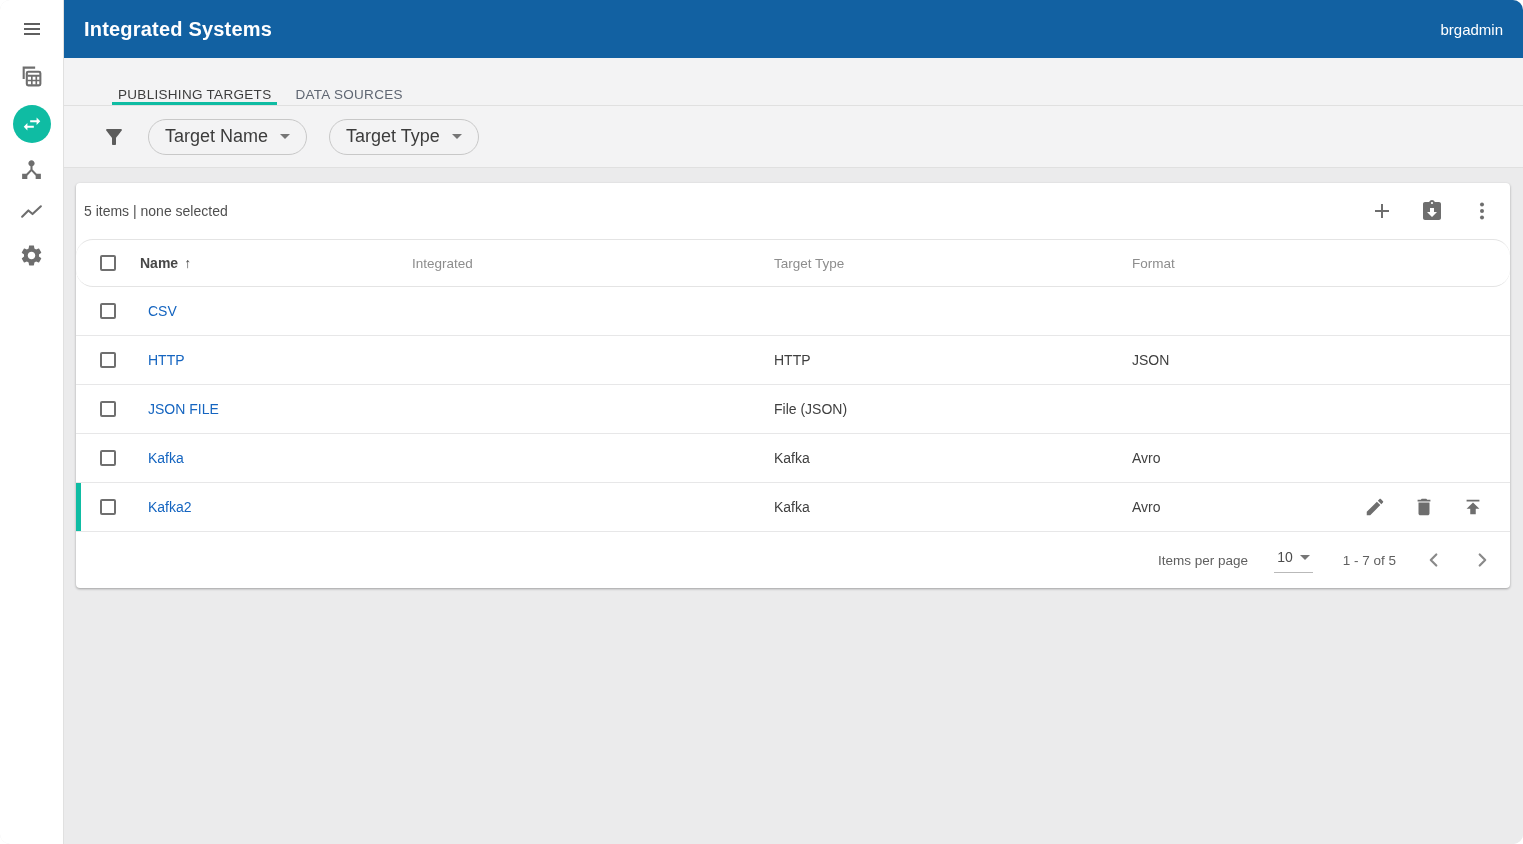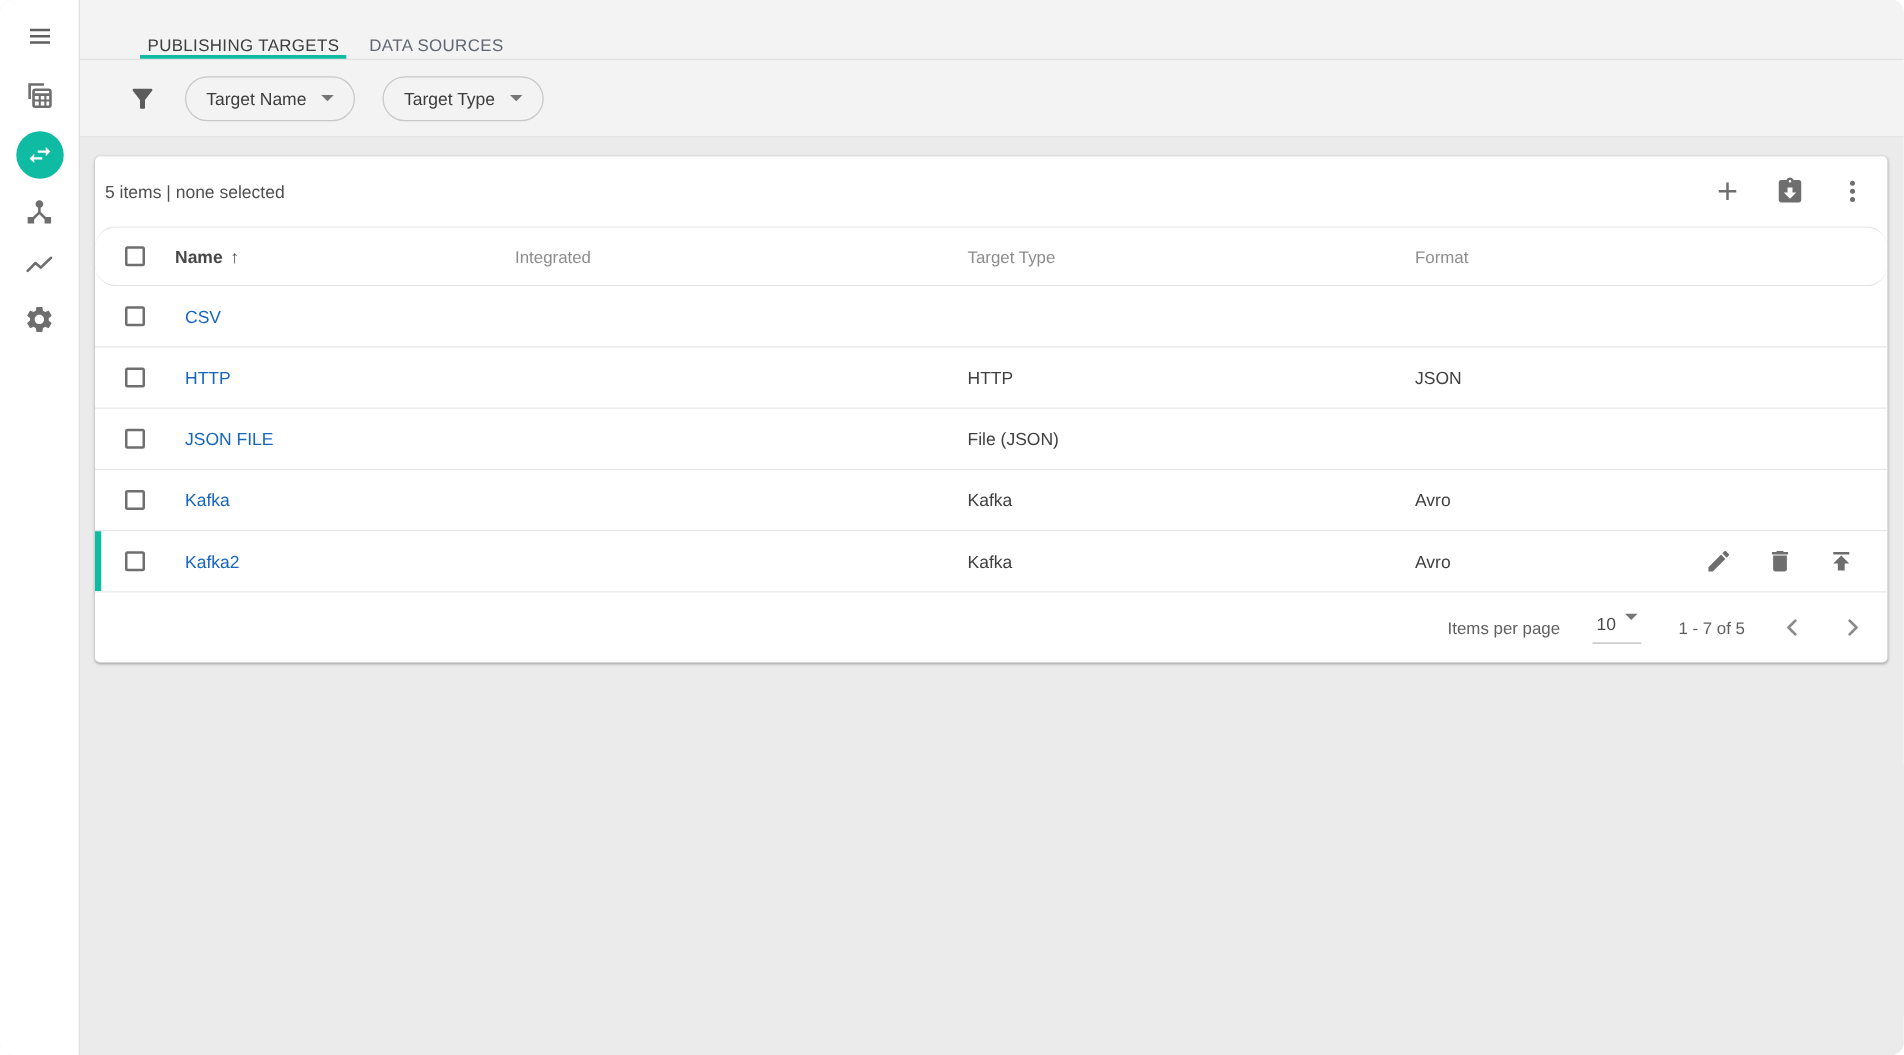--- a/index.html
+++ b/index.html
@@ -32,21 +32,21 @@
 
   .appbar{height:58px;background:var(--blue);display:flex;align-items:center;padding:0 20px;flex-shrink:0;}
   .appbar .title{color:#fff;font-size:20px;font-weight:700;letter-spacing:.2px;}
   .appbar .user{margin-left:auto;color:#fff;font-size:15px;}
 
   .tabsbar{height:48px;background:var(--bar);border-bottom:1px solid var(--line);display:flex;align-items:flex-end;padding-left:48px;gap:12px;flex-shrink:0;}
   .tab{display:flex;align-items:center;padding:0 6px;font-size:13.5px;letter-spacing:.3px;color:#5f6672;border-bottom:3px solid transparent;cursor:pointer;font-weight:500;}
   .tab.active{color:#3d3d3d;border-bottom-color:var(--teal);}
 
   .filterbar{height:62px;background:var(--bar);border-bottom:1px solid var(--line);display:flex;align-items:center;padding-left:38px;gap:22px;flex-shrink:0;}
-  .chip{height:36px;border:1px solid #c8c8c8;border-radius:18px;display:flex;align-items:center;gap:12px;padding:0 16px;font-size:14px;color:#3c3c3c;cursor:pointer;background:transparent;}
+  .chip{height:36px;border:1px solid #c8c8c8;border-radius:18px;display:flex;align-items:center;gap:12px;padding:0 16px;font-size:18px;color:#3c3c3c;cursor:pointer;background:transparent;}
   .caret{width:0;height:0;border-left:5px solid transparent;border-right:5px solid transparent;border-top:5px solid #767676;}
 
   
   .content{flex:1;background:var(--bg);padding:15px 12px 0 12px;}
   .card{width:1434px;background:#fff;border-radius:4px;box-shadow:0 1px 3px rgba(0,0,0,.2),0 1px 2px rgba(0,0,0,.14);overflow:hidden;}
 
   .card-toolbar{height:56px;display:flex;align-items:center;padding:0 16px 0 8px;}
   .summary{font-size:14px;color:#4f4f4f;}
   .toolbar-actions{margin-left:auto;display:flex;align-items:center;gap:26px;}
   .toolbar-actions .icon-btn{width:24px;height:24px;}
@@ -60,21 +60,21 @@
   .trow.highlighted{box-shadow:inset 5px 0 0 0 var(--teal);}
   .cell-cb{display:flex;justify-content:center;}
   .checkbox{width:16px;height:16px;border:2px solid #6f6f6f;border-radius:2px;background:#fff;display:inline-block;cursor:pointer;}
   .cell-name{padding-left:8px;}
   .cell-name a{color:var(--link);text-decoration:none;cursor:pointer;}
   .cell-desc,.cell-type,.cell-fmt{color:var(--text);}
   .cell-actions{display:flex;justify-content:flex-end;align-items:center;gap:27px;padding-right:26px;}
   .cell-actions .icon-btn{width:22px;height:22px;}
 
   .pagination{height:56px;display:flex;align-items:center;justify-content:flex-end;padding-right:16px;font-size:13.5px;color:#5f5f5f;}
-  .page-size{display:flex;gap:7px;border-bottom:1px solid #b9b9b9;padding:2px 3px 7px;margin-left:26px;cursor:pointer;color:#4c4c4c;font-size:14px;}
+  .page-size{display:flex;align-items:center;gap:7px;border-bottom:1px solid #b9b9b9;padding:2px 3px 7px;margin-left:26px;cursor:pointer;color:#4c4c4c;font-size:14px;}
   .range{margin-left:30px;}
   .pager{display:flex;align-items:center;gap:24px;margin-left:26px;}
   .pager .icon-btn{width:24px;height:24px;}
 </style>
 </head>
 <body>
 
 <div class="page">
 
   <aside class="sidebar">
@@ -110,20 +110,24 @@
       <div class="nav-item icon-btn">
         <svg width="25" height="25" viewBox="0 0 24 24" fill="#6e6e6e">
           <path d="M19.14 12.94c.04-.3.06-.61.06-.94 0-.32-.02-.64-.07-.94l2.03-1.58c.18-.14.23-.41.12-.61l-1.92-3.32c-.12-.22-.37-.29-.59-.22l-2.39.96c-.5-.38-1.03-.7-1.62-.94l-.36-2.54c-.04-.24-.24-.41-.48-.41h-3.84c-.24 0-.43.17-.47.41l-.36 2.54c-.59.24-1.13.57-1.62.94l-2.39-.96c-.22-.08-.47 0-.59.22L2.74 8.87c-.12.21-.08.47.12.61l2.03 1.58c-.05.3-.09.63-.09.94s.02.64.07.94l-2.03 1.58c-.18.14-.23.41-.12.61l1.92 3.32c.12.22.37.29.59.22l2.39-.96c.5.38 1.03.7 1.62.94l.36 2.54c.05.24.24.41.48.41h3.84c.24 0 .44-.17.47-.41l.36-2.54c.59-.24 1.13-.56 1.62-.94l2.39.96c.22.08.47 0 .59-.22l1.92-3.32c.12-.22.07-.47-.12-.61l-2.01-1.58zM12 15.6c-1.98 0-3.6-1.62-3.6-3.6s1.62-3.6 3.6-3.6 3.6 1.62 3.6 3.6-1.62 3.6-3.6 3.6z"></path>
         </svg>
       </div>
     </div>
   </aside>
 
   <div class="main">
 
+    <header class="appbar">
+      <span class="title">Integrated Systems</span>
+      <span class="user">brgadmin</span>
+    </header>
 
     <nav class="tabsbar">
       <div class="tab active">PUBLISHING TARGETS</div>
       <div class="tab">DATA SOURCES</div>
     </nav>
 
     <div class="filterbar">
       <span class="icon-btn">
         <svg width="24" height="24" viewBox="0 0 24 24" fill="#5c5c5c">
             <path d="M4.25 5.61C6.27 8.2 10 13 10 13v6c0 .55.45 1 1 1h2c.55 0 1-.45 1-1v-6s3.72-4.8 5.74-7.39C20.25 4.95 19.78 4 18.95 4H5.04c-.83 0-1.3.95-.79 1.61z"></path>

